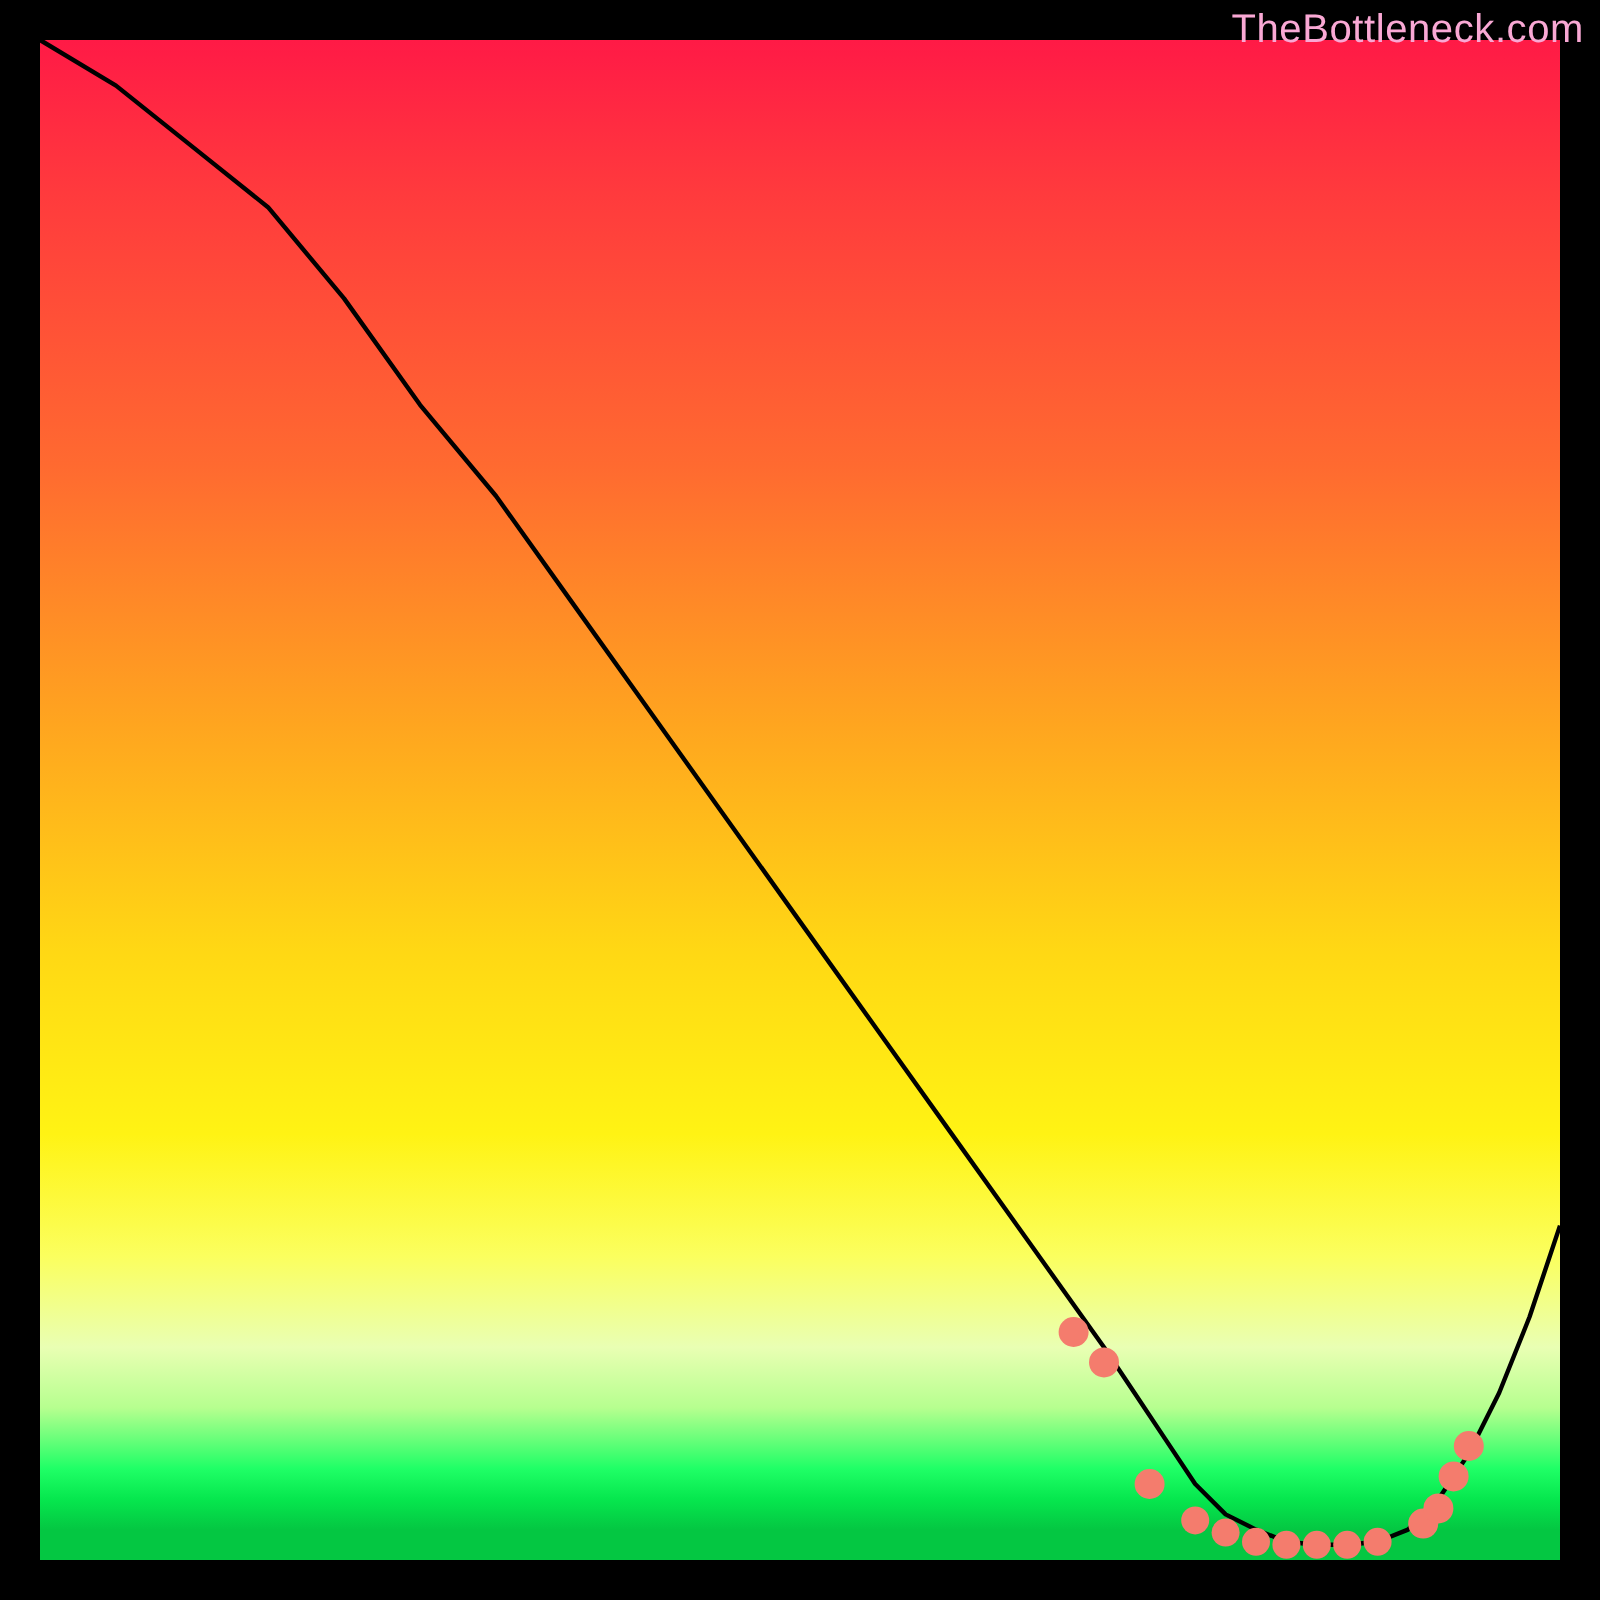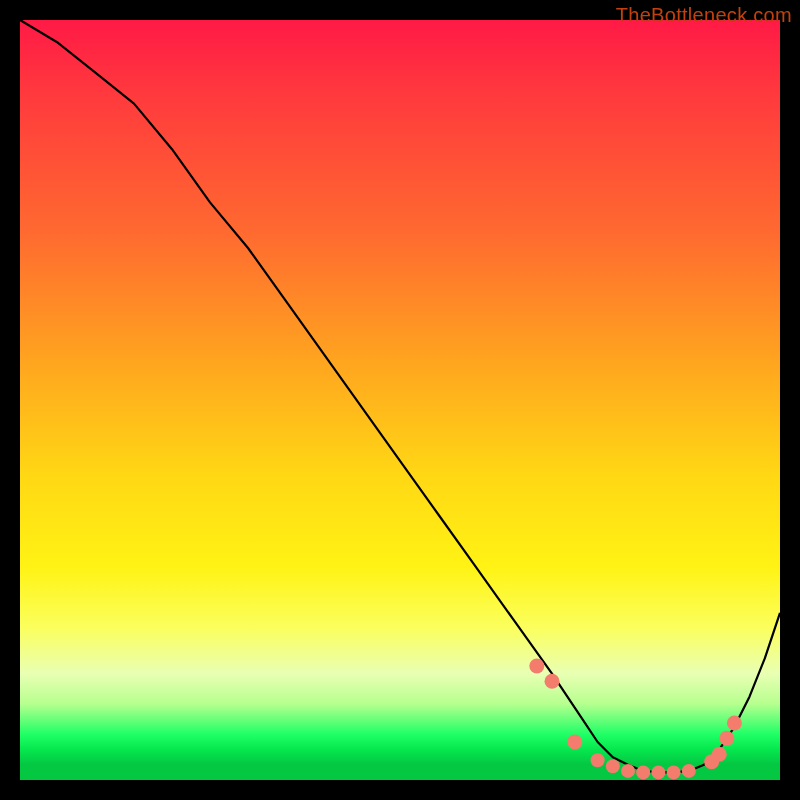--- a/index.html
+++ b/index.html
@@ -38,21 +38,21 @@
       #1fff66 94%,
       #06e74e 96%,
       #04c742 98%,
       #04c742 100%
     );
   }
   .watermark {
     position: absolute;
     top: 4px;
     right: 8px;
-    color: #c2410c;
+    color: #f9a8d4;
     font-size: 20px;
     font-weight: 500;
     letter-spacing: 0.3px;
     user-select: none;
   }
   svg.curve {
     position: absolute;
     left: 0;
     top: 0;
     width: 760px;

